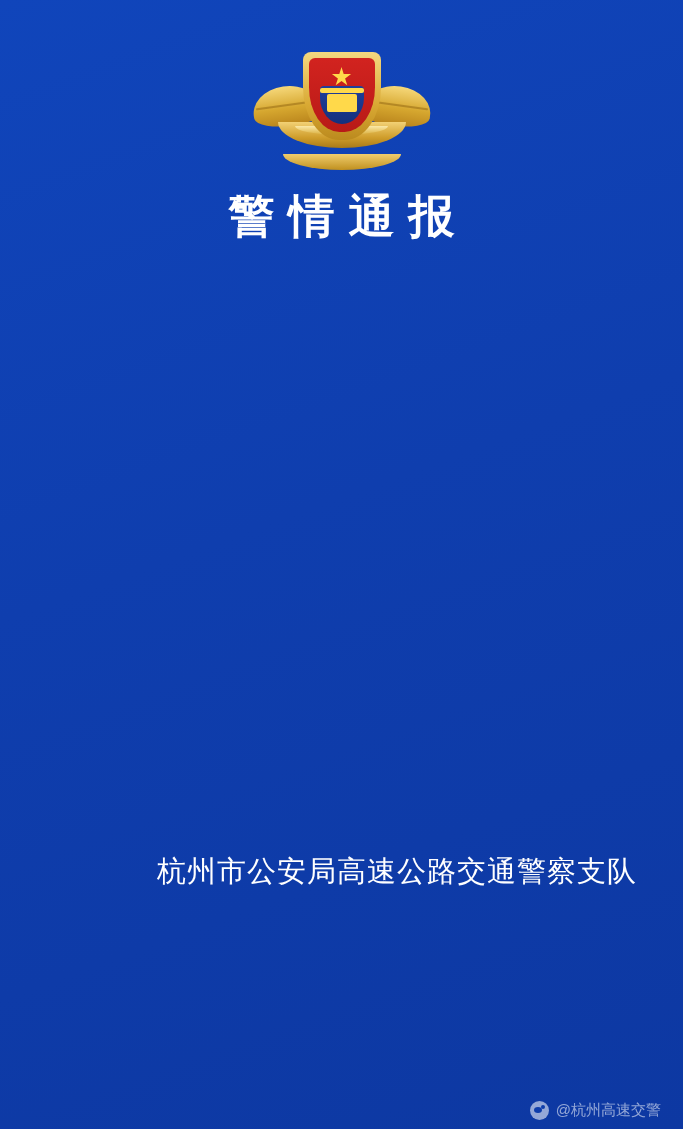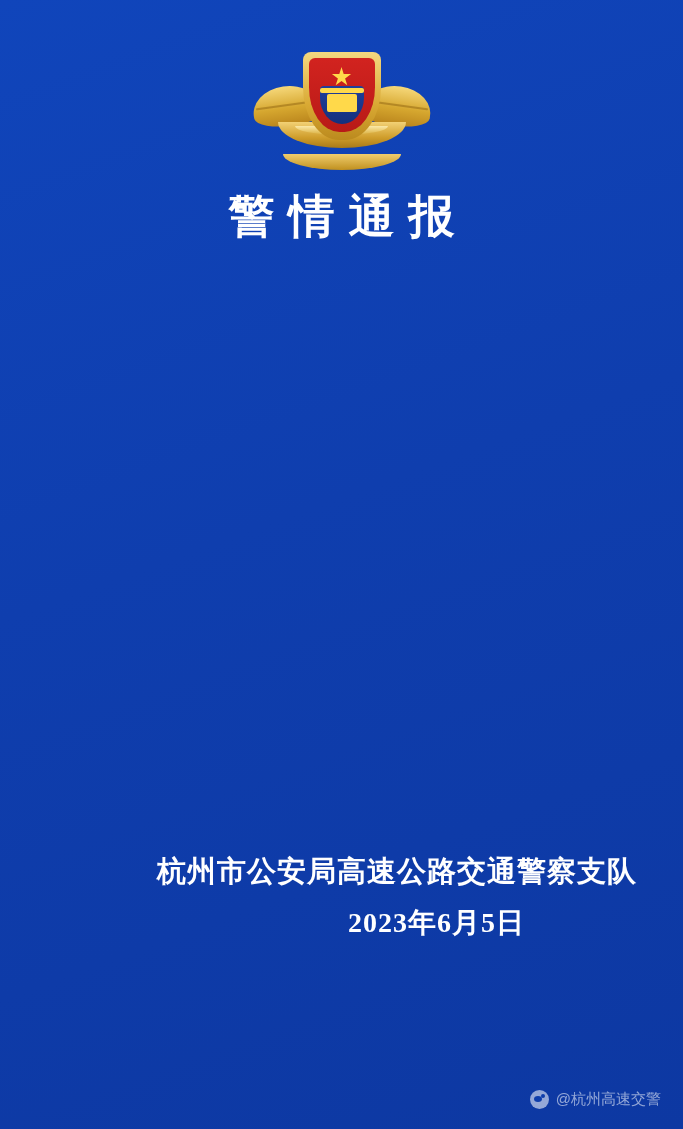--- a/index.html
+++ b/index.html
@@ -176,39 +176,38 @@
     margin: 0 0 14px 0;
   }
 
   
   .signature {
     position: absolute;
     left: 0;
     right: 46px;
     top: 845px;
     text-align: right;
-    font-weight: bold;
   }
   .sig-org {
     font-size: 29px;
     line-height: 52px;
     letter-spacing: 1px;
   }
   .sig-date {
     font-size: 28px;
     line-height: 52px;
     letter-spacing: 1px;
     margin-right: 112px;
   }
 
   
   .watermark {
     position: absolute;
     right: 22px;
-    bottom: 20px;
+    bottom: 9px;
     display: flex;
     align-items: center;
     gap: 7px;
     opacity: 0.62;
     font-family: "Liberation Sans", sans-serif;
     font-size: 15px;
     color: #e3e9f6;
   }
   .weibo-icon {
     width: 19px;
@@ -261,21 +260,20 @@
     </div>
   </div>
 
   <div class="title">警情通报</div>
 
   <div class="body">
   </div>
 
   <div class="signature">
     <div class="sig-org">杭州市公安局高速公路交通警察支队</div>
-    <div class="sig-date">2023年6月5日</div>
   </div>
 
   <div class="watermark">
     <span class="weibo-icon"></span>
     <span>@杭州高速交警</span>
   </div>
 
 </div>
 
 </body></html>

